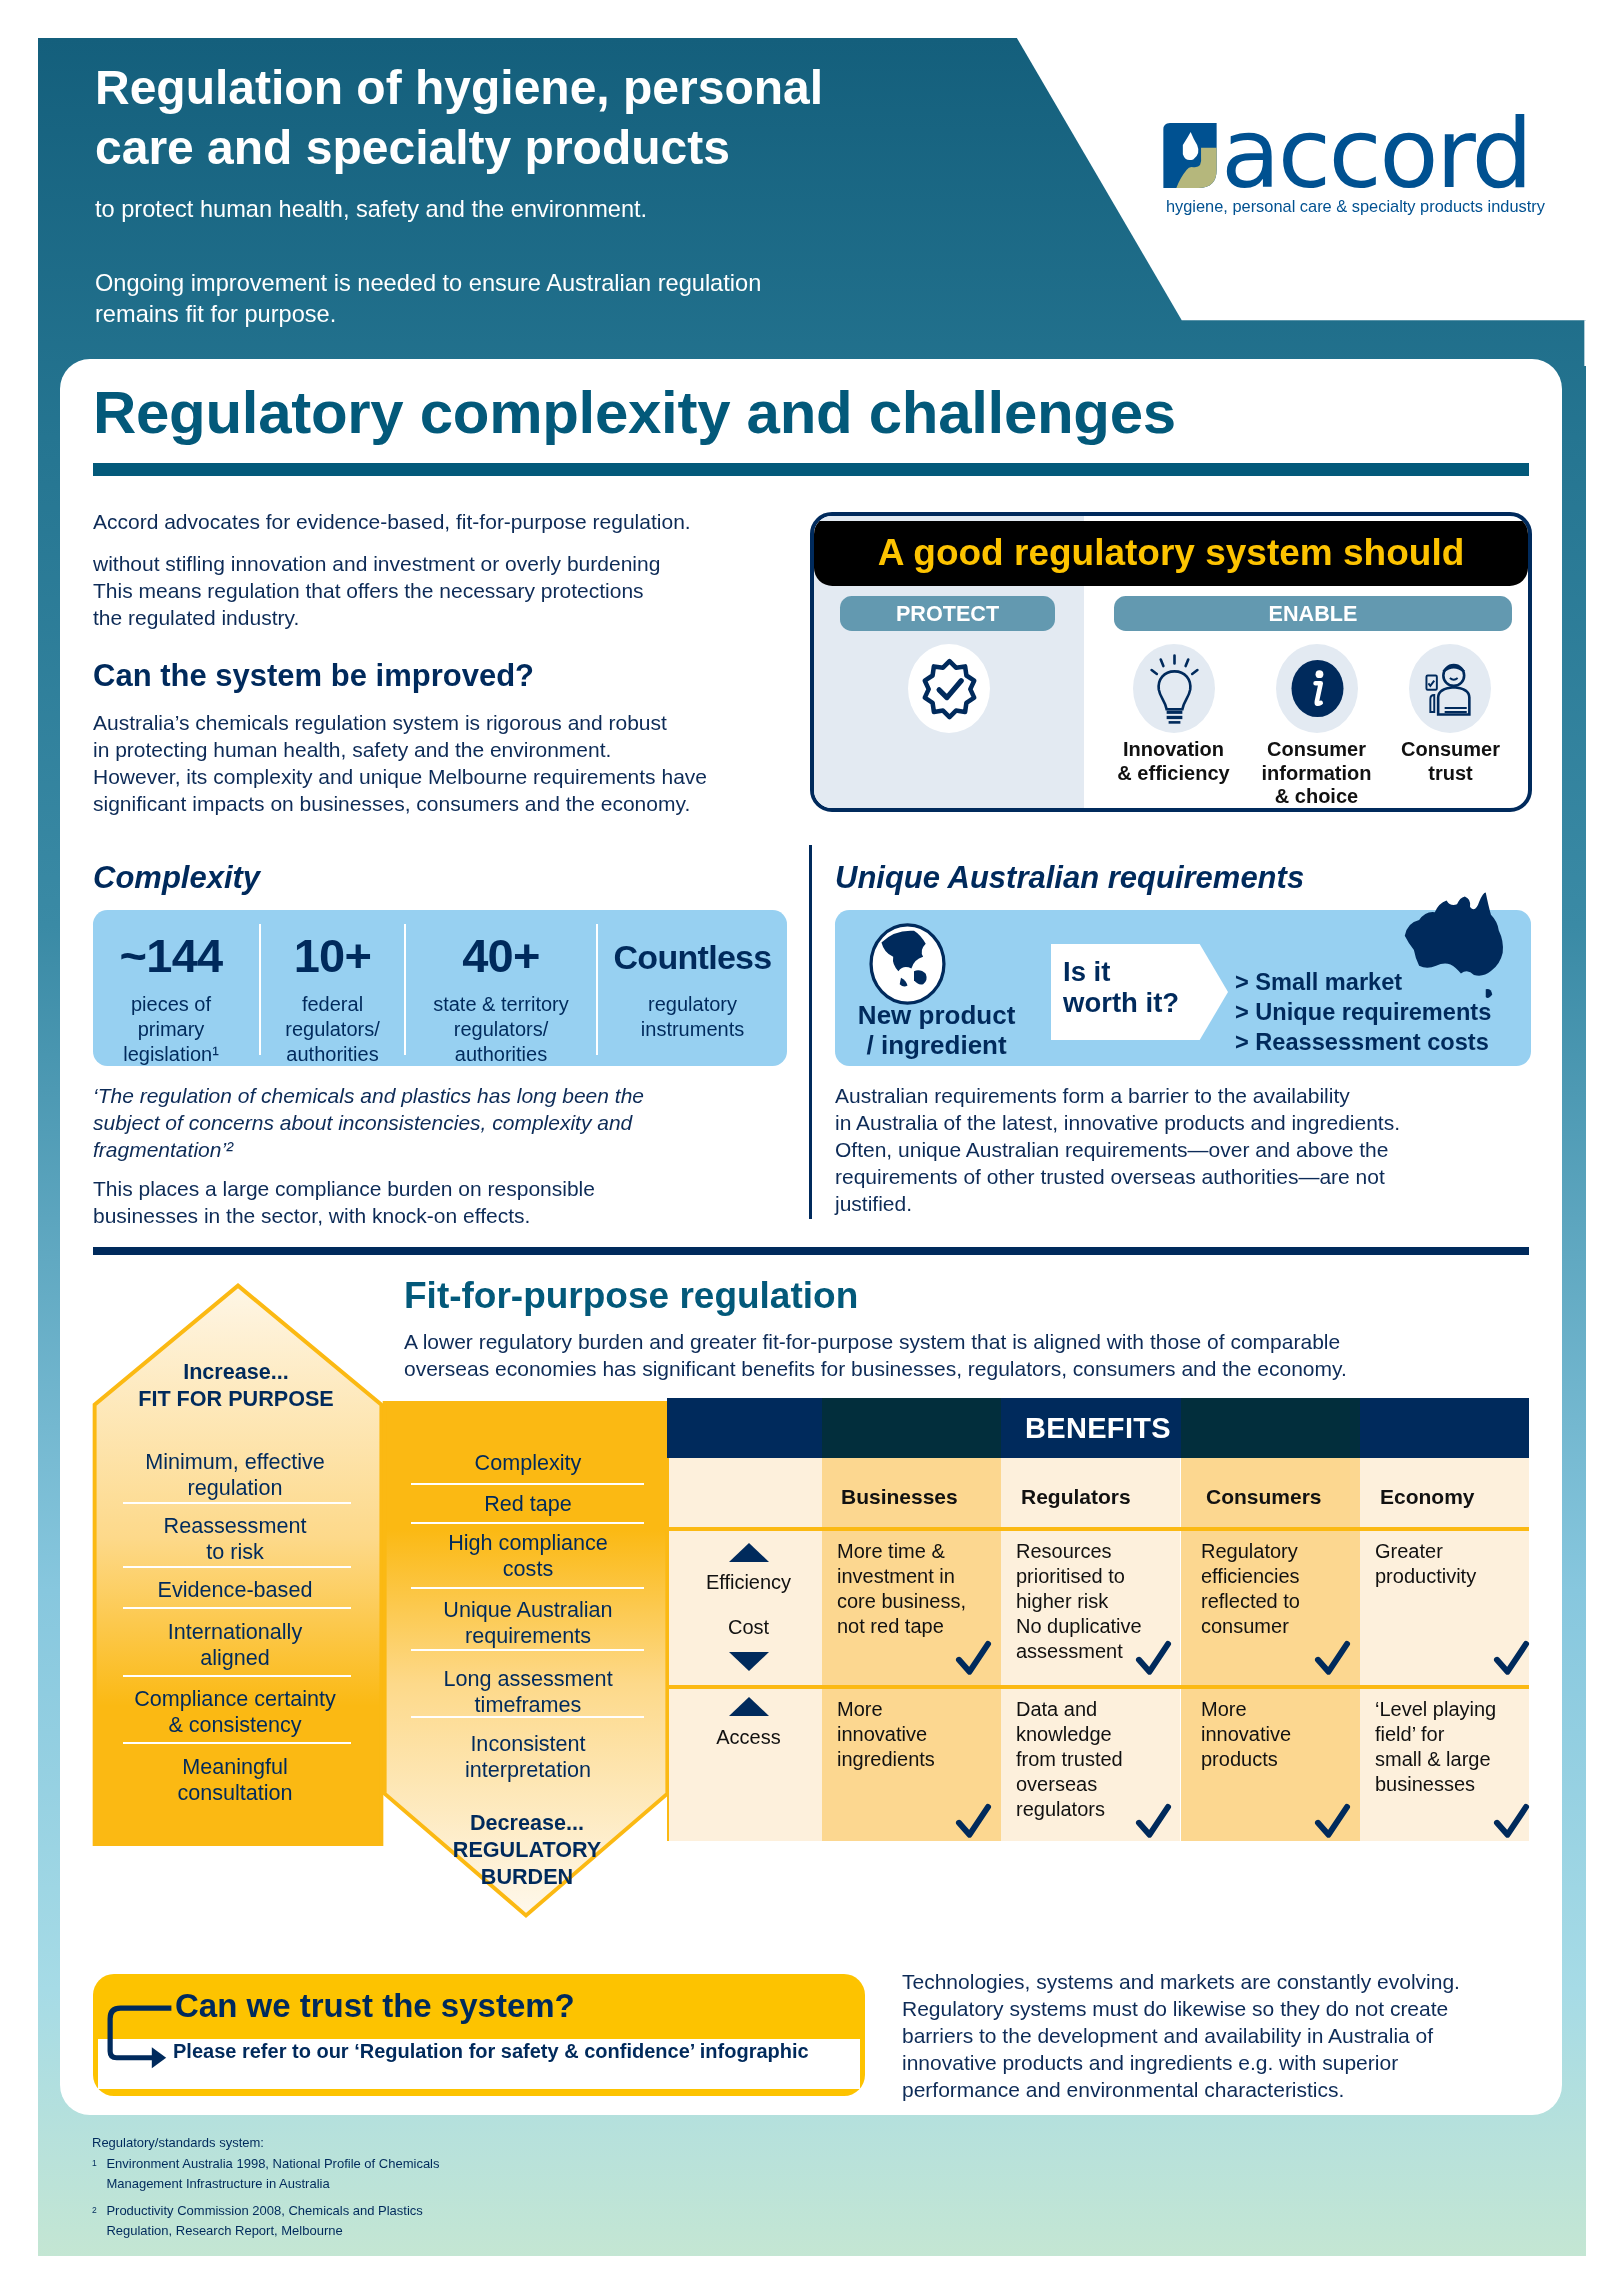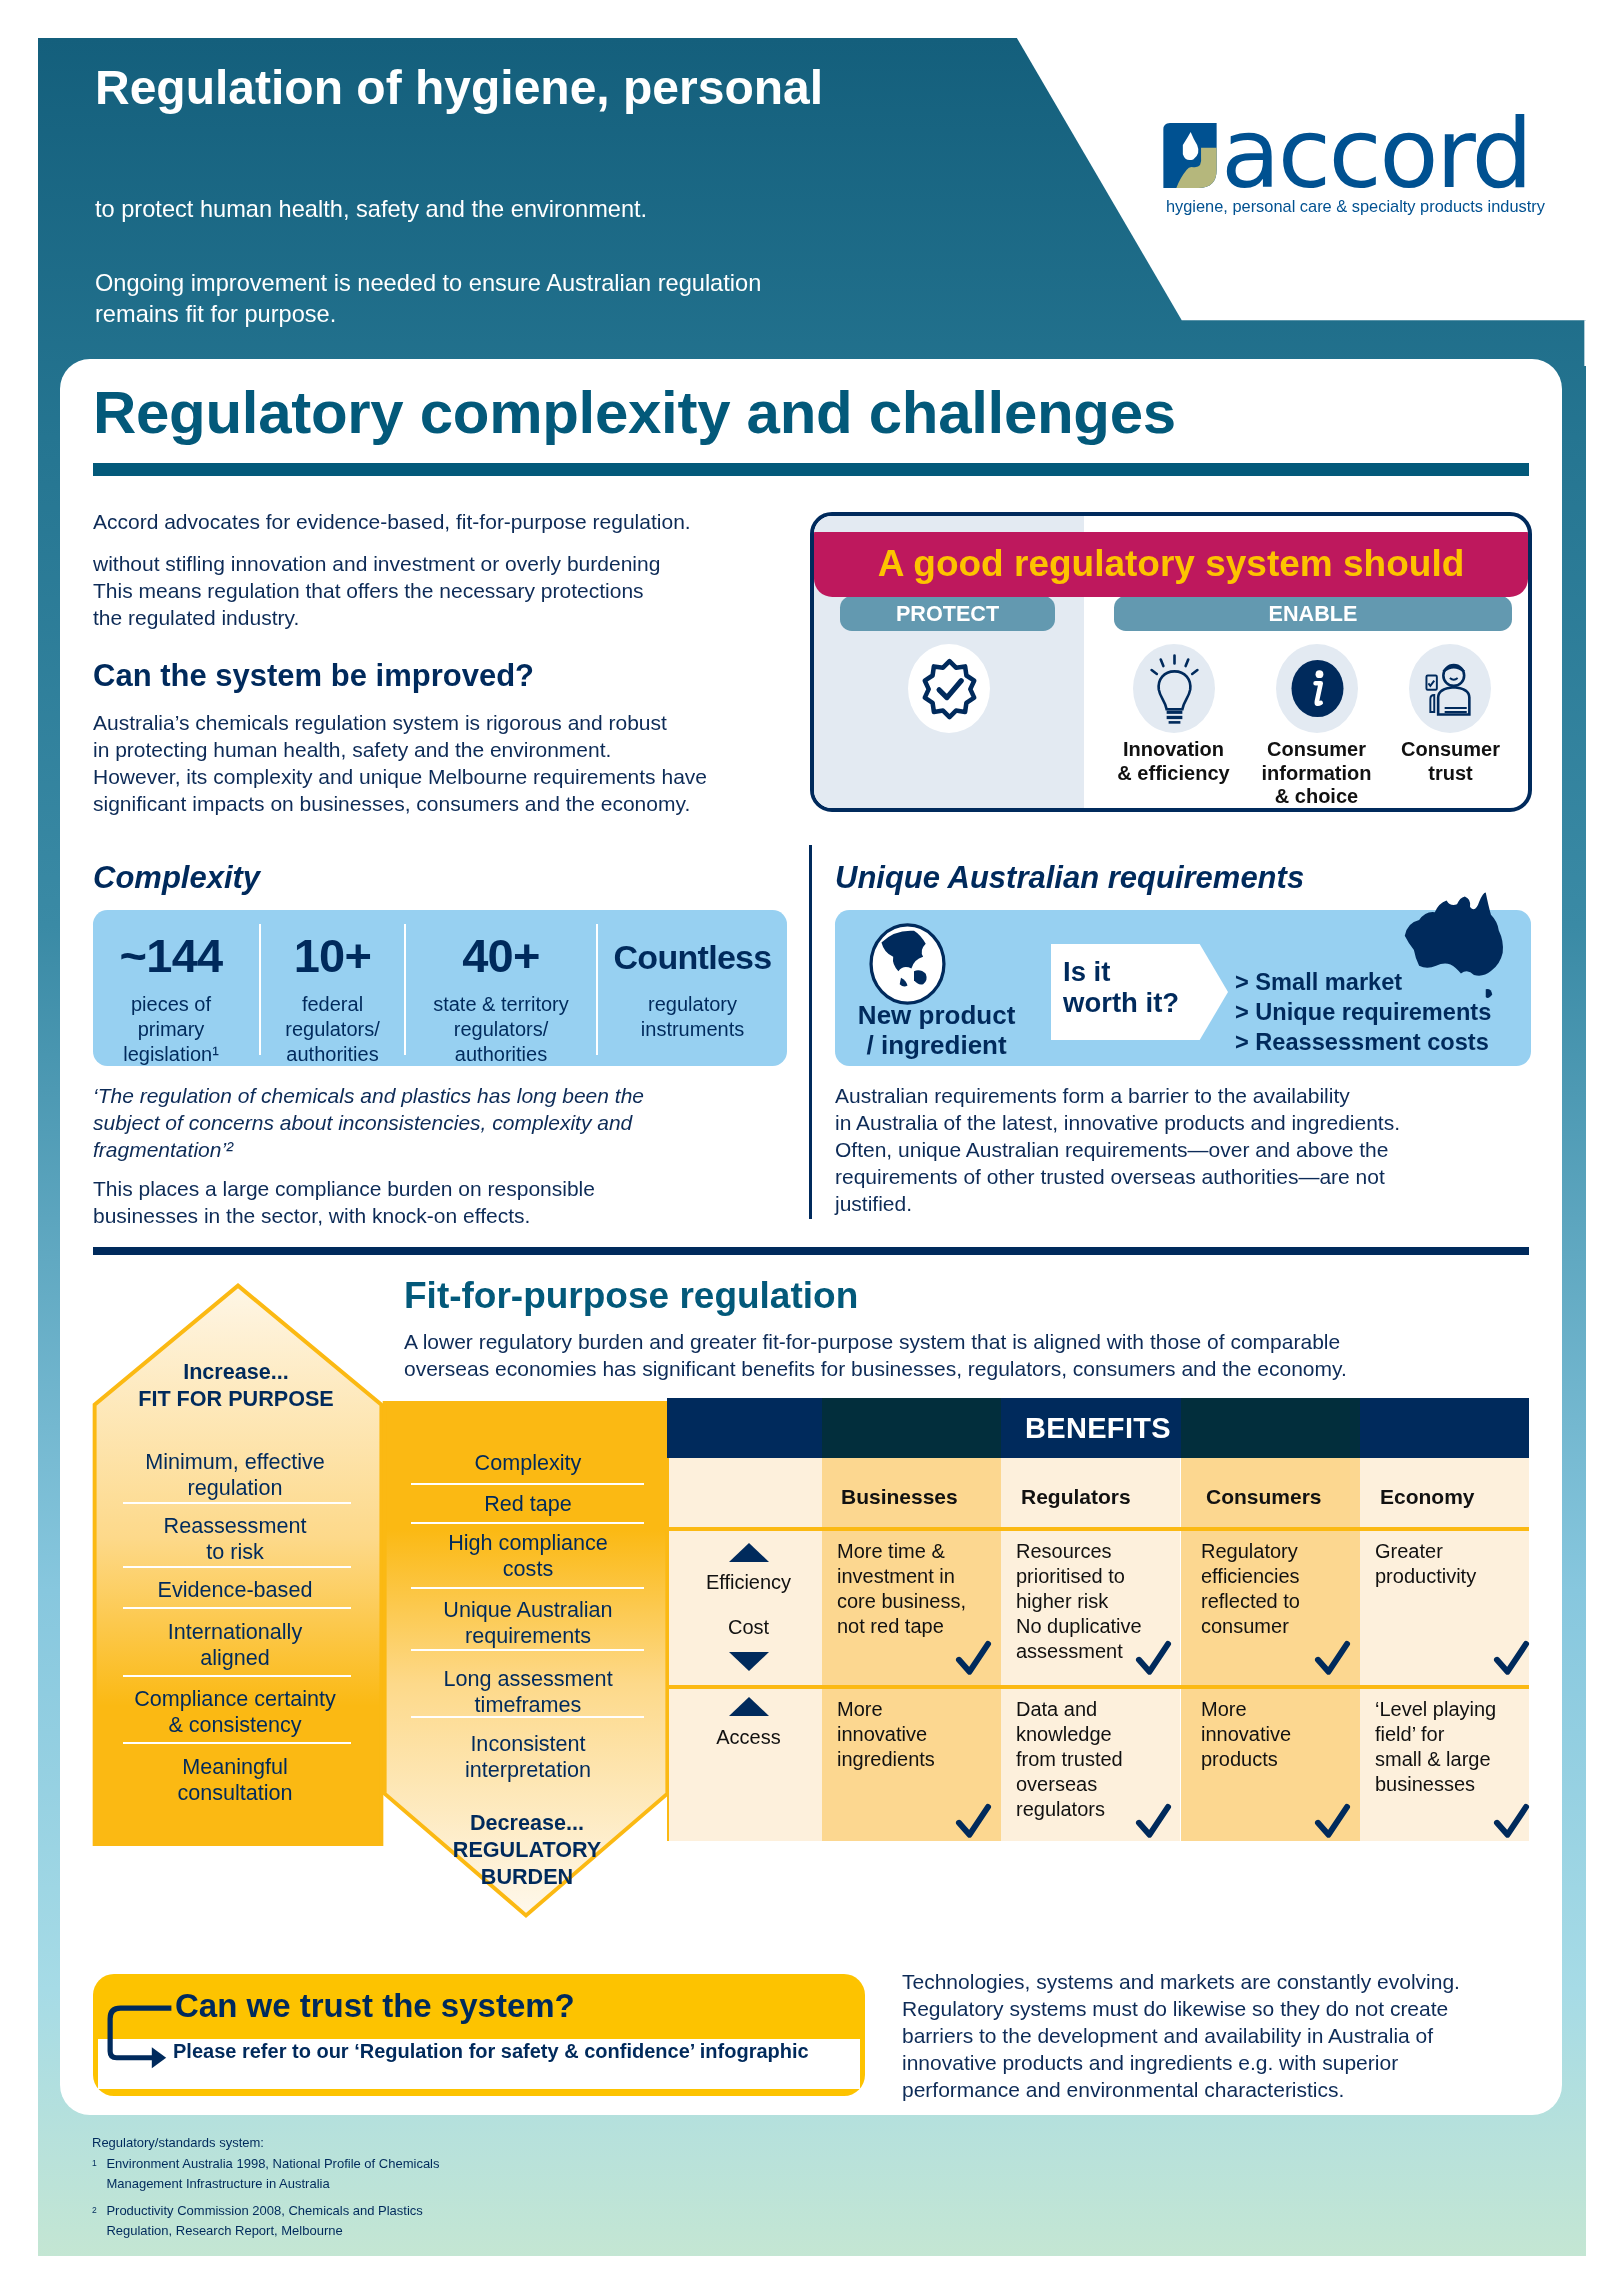--- a/index.html
+++ b/index.html
@@ -25,21 +25,21 @@
 
   #main-title { position: absolute; left: 93px; top: 378px; font-size: 60px; font-weight: bold; color: #03597a; white-space: nowrap; letter-spacing: -0.3px; }
   #main-rule { position: absolute; left: 93px; top: 463px; width: 1436px; height: 13px; background: #03597a; }
 
   .p { position: absolute; font-size: 21px; line-height: 27px; color: #0d2b57; }
   .h2 { position: absolute; font-size: 31px; font-weight: bold; color: #002a5c; white-space: nowrap; }
   .h2i { position: absolute; font-size: 31px; font-weight: bold; font-style: italic; color: #002a5c; white-space: nowrap; }
 
   
   #good-box { position: absolute; left: 810px; top: 512px; width: 722px; height: 300px; border: 4.6px solid #002a5c; border-radius: 22px; overflow: hidden; background: #fff; }
-  #good-head { position: absolute; left: 0; top: 16px; width: 100%; height: 65px; background: #be185d; border-radius: 0 0 18.3px 18.3px; color: #fdc300; font-size: 37px; font-weight: bold; text-align: center; line-height: 63px; }
+  #good-head { position: absolute; left: 0; top: 5px; width: 100%; height: 65px; background: #000000; border-radius: 0 0 18.3px 18.3px; color: #fdc300; font-size: 37px; font-weight: bold; text-align: center; line-height: 63px; }
   #protect-col { position: absolute; left: 0; top: 0; width: 270px; height: 100%; background: #e3eaf2; z-index: 0; }
   .pill { position: absolute; top: 80px; height: 35px; background: #6399b0; border-radius: 11.8px; color: #fff; font-weight: bold; font-size: 21.6px; text-align: center; line-height: 35px; z-index: 2; }
   .icon-circle { position: absolute; width: 82px; height: 89px; border-radius: 50%; background: #e3eaf2; display: flex; align-items: center; justify-content: center; z-index: 2; }
   .icon-circle.white { background: #ffffff; }
   .good-label { position: absolute; top: 222px; font-size: 20px; line-height: 23.6px; font-weight: bold; color: #111; text-align: center; z-index: 2; }
 
   
   #mid-divider { position: absolute; left: 809px; top: 845px; width: 2.6px; height: 374px; background: #002a5c; }
 
   
@@ -105,20 +105,21 @@
       <stop offset="0" stop-color="#145f7c"></stop>
       <stop offset="1" stop-color="#257591"></stop>
     </linearGradient>
   </defs>
   <polygon points="1553,55 2481,55 2481,490 1807,490" fill="#ffffff"></polygon>
   <rect x="2423" y="490" width="58" height="70" fill="#ffffff"></rect>
 </svg>
 
 <div id="header-title">
   <div>Regulation of hygiene, personal</div>
+  <div>care and specialty products</div>
 </div>
 <div class="header-p" style="top:194px;">
   <div>to protect human health, safety and the environment.</div>
 </div>
 <div class="header-p" style="top:268px;">
   <div>Ongoing improvement is needed to ensure Australian regulation</div>
   <div>remains fit for purpose.</div>
 </div>
 
 <div id="logo">

